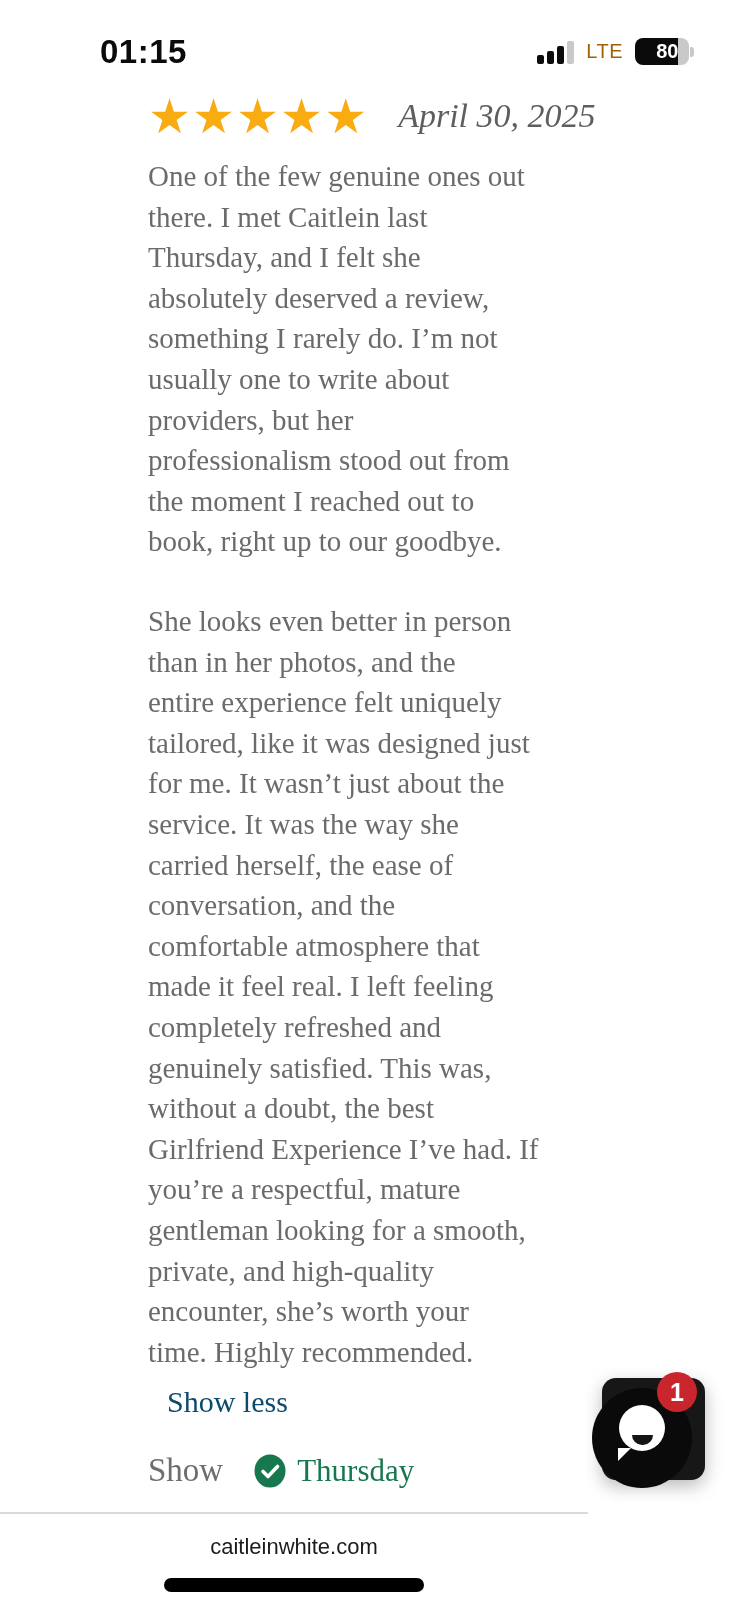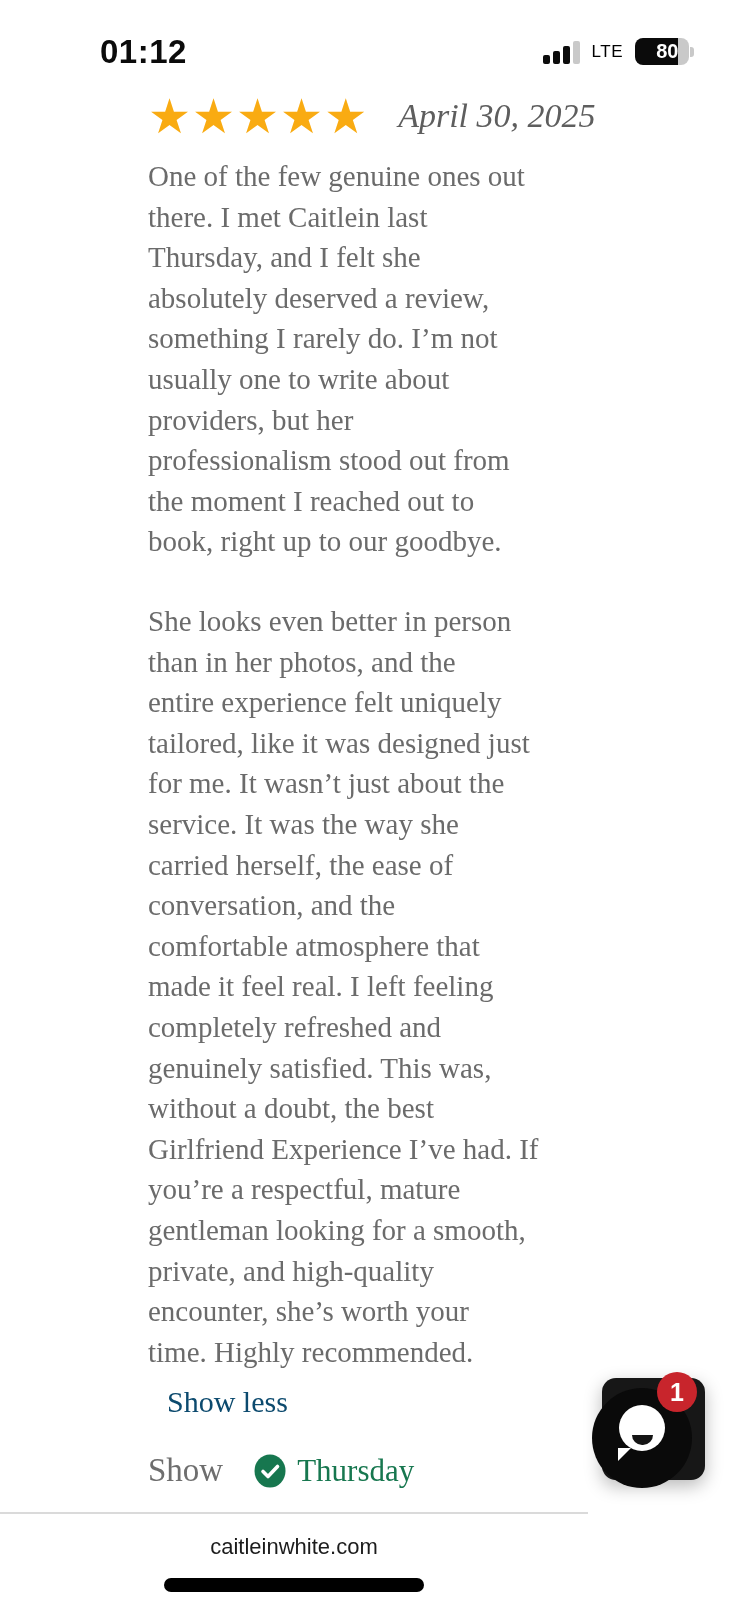--- a/index.html
+++ b/index.html
@@ -7,21 +7,21 @@
           font-family:"Liberation Sans",sans-serif;}
 
   
   .status-bar{position:absolute;top:0;left:0;width:736px;height:80px;}
   .status-time{position:absolute;left:100px;top:33px;font-size:33px;font-weight:600;color:#0b0b0b;letter-spacing:.5px;}
   .status-right{position:absolute;right:42px;top:38px;display:flex;align-items:center;gap:12px;}
   .signal{display:flex;align-items:flex-end;gap:3px;height:24px;}
   .signal .bar{width:7px;border-radius:2px;background:#0c0c0c;}
   .signal .b1{height:9px;} .signal .b2{height:13px;} .signal .b3{height:18px;}
   .signal .b4{height:23px;background:#c9c9c9;}
-  .lte{font-size:17px;font-weight:500;color:#000000;letter-spacing:.5px;}
+  .lte{font-size:20px;font-weight:500;color:#a16207;letter-spacing:.5px;}
   .battery{display:flex;align-items:center;}
   .battery-body{width:54px;height:27px;border-radius:8px;overflow:hidden;
                 background:linear-gradient(90deg,#0b0b0b 79%,#c9c9c9 79%);
                 display:flex;align-items:center;}
   .battery-percent{display:block;width:79%;text-align:center;color:#ffffff;font-size:20px;font-weight:700;padding-left:11px;}
   .battery-nub{width:4px;height:10px;background:#c9c9c9;border-radius:0 3px 3px 0;margin-left:1px;}
 
   
   .review-header{position:absolute;left:148px;top:94px;display:flex;align-items:center;}
   .stars{font-size:48px;line-height:44px;color:#F9AB12;letter-spacing:1px;font-family:"DejaVu Sans",sans-serif;}
@@ -57,21 +57,21 @@
   .url-text{margin-top:20px;text-align:center;font-size:22px;color:#1C1C1C;cursor:pointer;}
   .home-indicator{position:absolute;left:50%;transform:translateX(-50%);bottom:8px;
                   width:260px;height:14px;border-radius:8px;background:#000;}
 </style>
 </head>
 <body>
 
 <div class="screen">
 
   <div class="status-bar">
-    <div class="status-time">01:12</div>
+    <div class="status-time">01:15</div>
     <div class="status-right">
       <div class="signal">
         <div class="bar b1"></div>
         <div class="bar b2"></div>
         <div class="bar b3"></div>
         <div class="bar b4"></div>
       </div>
       <div class="lte">LTE</div>
       <div class="battery">
         <div class="battery-body">

